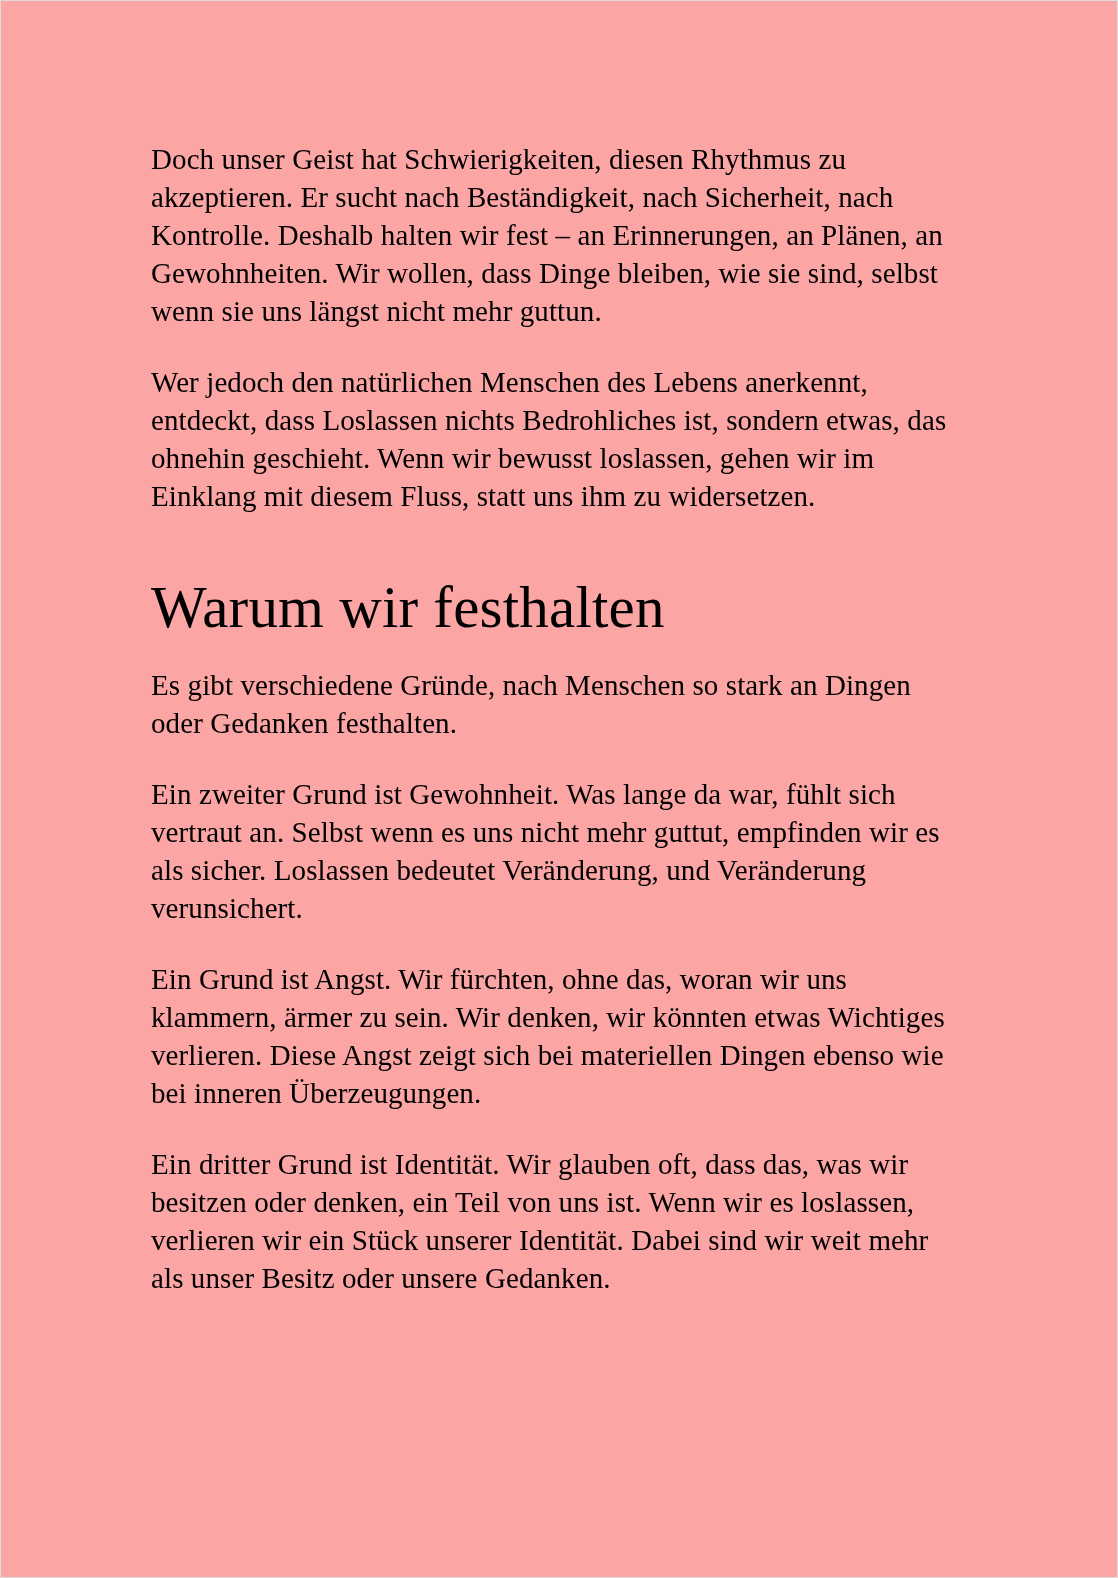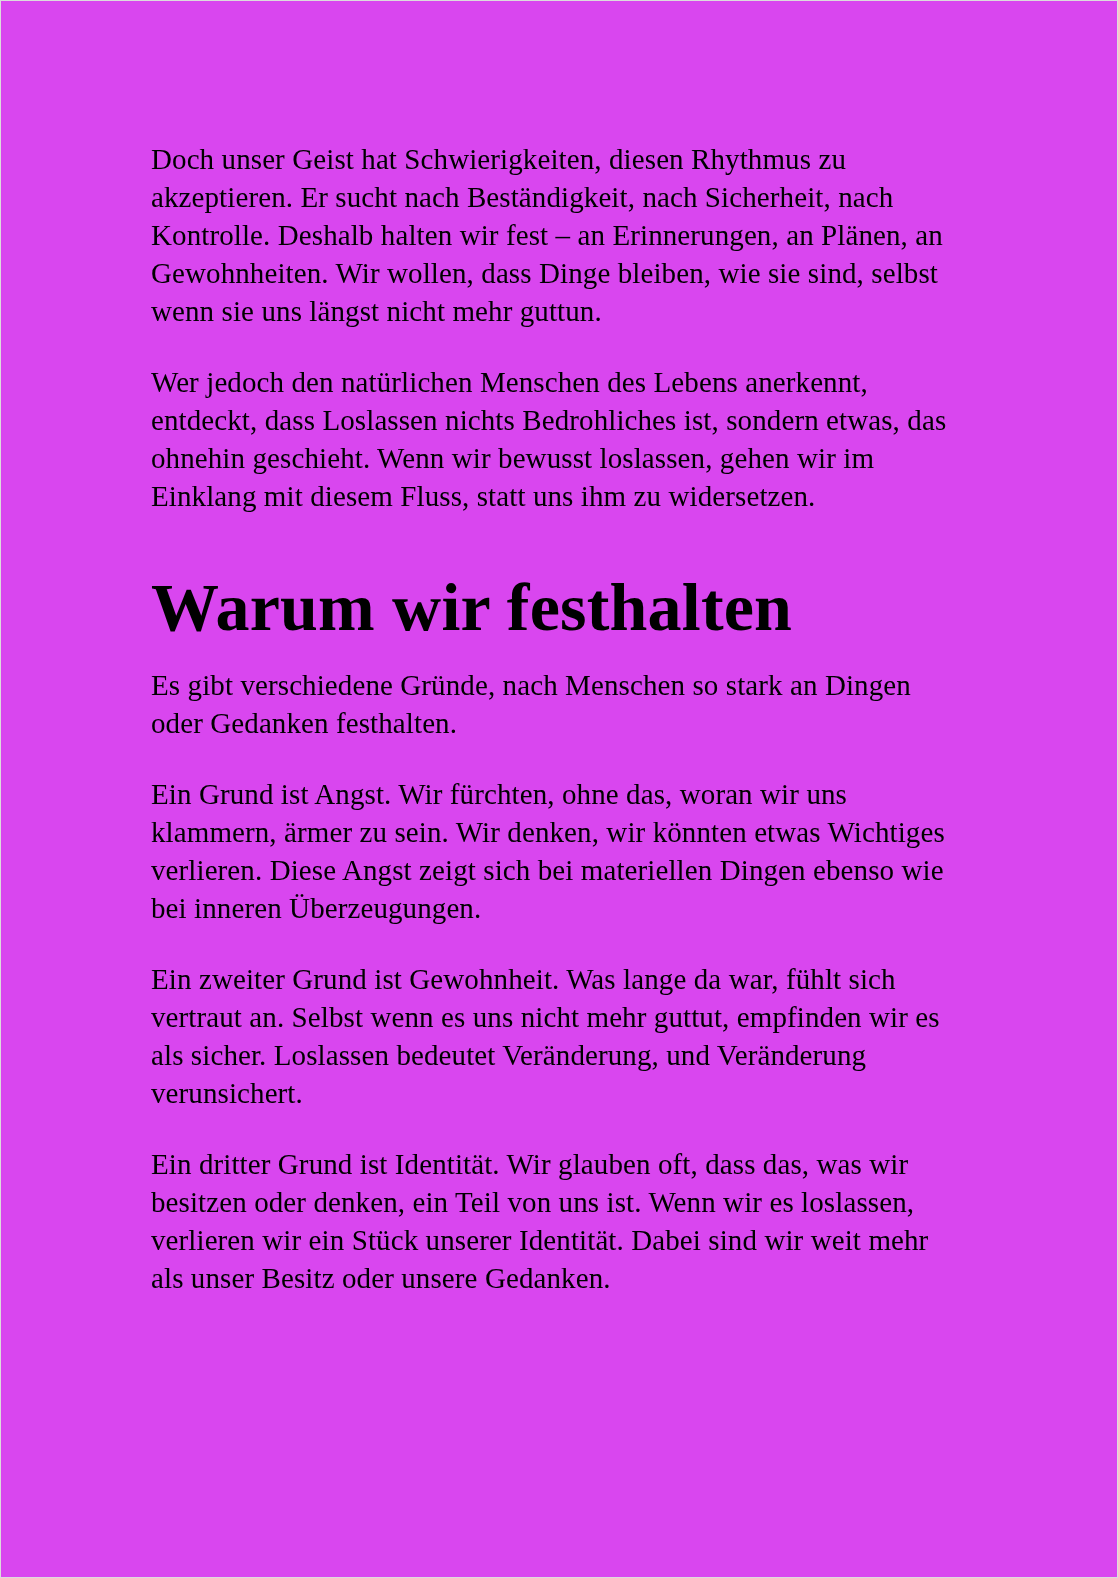--- a/index.html
+++ b/index.html
@@ -5,51 +5,51 @@
   html, body {
     margin: 0;
     padding: 0;
     background: #ffffff;
   }
   .page {
     position: relative;
     width: 1118px;
     height: 1578px;
     box-sizing: border-box;
-    background: #d946ef;
+    background: #fca5a5;
     border: 1px solid #dcdcdc;
     overflow: hidden;
     font-family: "Liberation Serif", "DejaVu Serif", serif;
     color: #000000;
   }
   .content {
     box-sizing: border-box;
     padding: 139px 150px 0 150px;
     width: 100%;
   }
   .content p {
     font-size: 29px;
     line-height: 38px;
     margin: 0 0 33px 0;
     letter-spacing: 0.1px;
   }
   .content h1 {
-    font-size: 68px;
+    font-size: 59px;
     line-height: 62px;
-    font-weight: 700;
+    font-weight: 400;
     margin: 61px 0 28px 0;
     letter-spacing: 0.2px;
   }
 </style>
 </head>
 <body>
 
 <div class="page">
   <div class="content">
     <p>Doch unser Geist hat Schwierigkeiten, diesen Rhythmus zu akzeptieren. Er sucht nach Beständigkeit, nach Sicherheit, nach Kontrolle. Deshalb halten wir fest – an Erinnerungen, an Plänen, an Gewohnheiten. Wir wollen, dass Dinge bleiben, wie sie sind, selbst wenn sie uns längst nicht mehr guttun.</p>
     <p>Wer jedoch den natürlichen Menschen des Lebens anerkennt, entdeckt, dass Loslassen nichts Bedrohliches ist, sondern etwas, das ohnehin geschieht. Wenn wir bewusst loslassen, gehen wir im Einklang mit diesem Fluss, statt uns ihm zu widersetzen.</p>
     <h1>Warum wir festhalten</h1>
     <p>Es gibt verschiedene Gründe, nach Menschen so stark an Dingen oder Gedanken festhalten.</p>
+    <p>Ein zweiter Grund ist Gewohnheit. Was lange da war, fühlt sich vertraut an. Selbst wenn es uns nicht mehr guttut, empfinden wir es als sicher. Loslassen bedeutet Veränderung, und Veränderung verunsichert.</p>
     <p>Ein Grund ist Angst. Wir fürchten, ohne das, woran wir uns klammern, ärmer zu sein. Wir denken, wir könnten etwas Wichtiges verlieren. Diese Angst zeigt sich bei materiellen Dingen ebenso wie bei inneren Überzeugungen.</p>
-    <p>Ein zweiter Grund ist Gewohnheit. Was lange da war, fühlt sich vertraut an. Selbst wenn es uns nicht mehr guttut, empfinden wir es als sicher. Loslassen bedeutet Veränderung, und Veränderung verunsichert.</p>
     <p>Ein dritter Grund ist Identität. Wir glauben oft, dass das, was wir besitzen oder denken, ein Teil von uns ist. Wenn wir es loslassen, verlieren wir ein Stück unserer Identität. Dabei sind wir weit mehr als unser Besitz oder unsere Gedanken.</p>
   </div>
 </div>
 
 </body></html>

